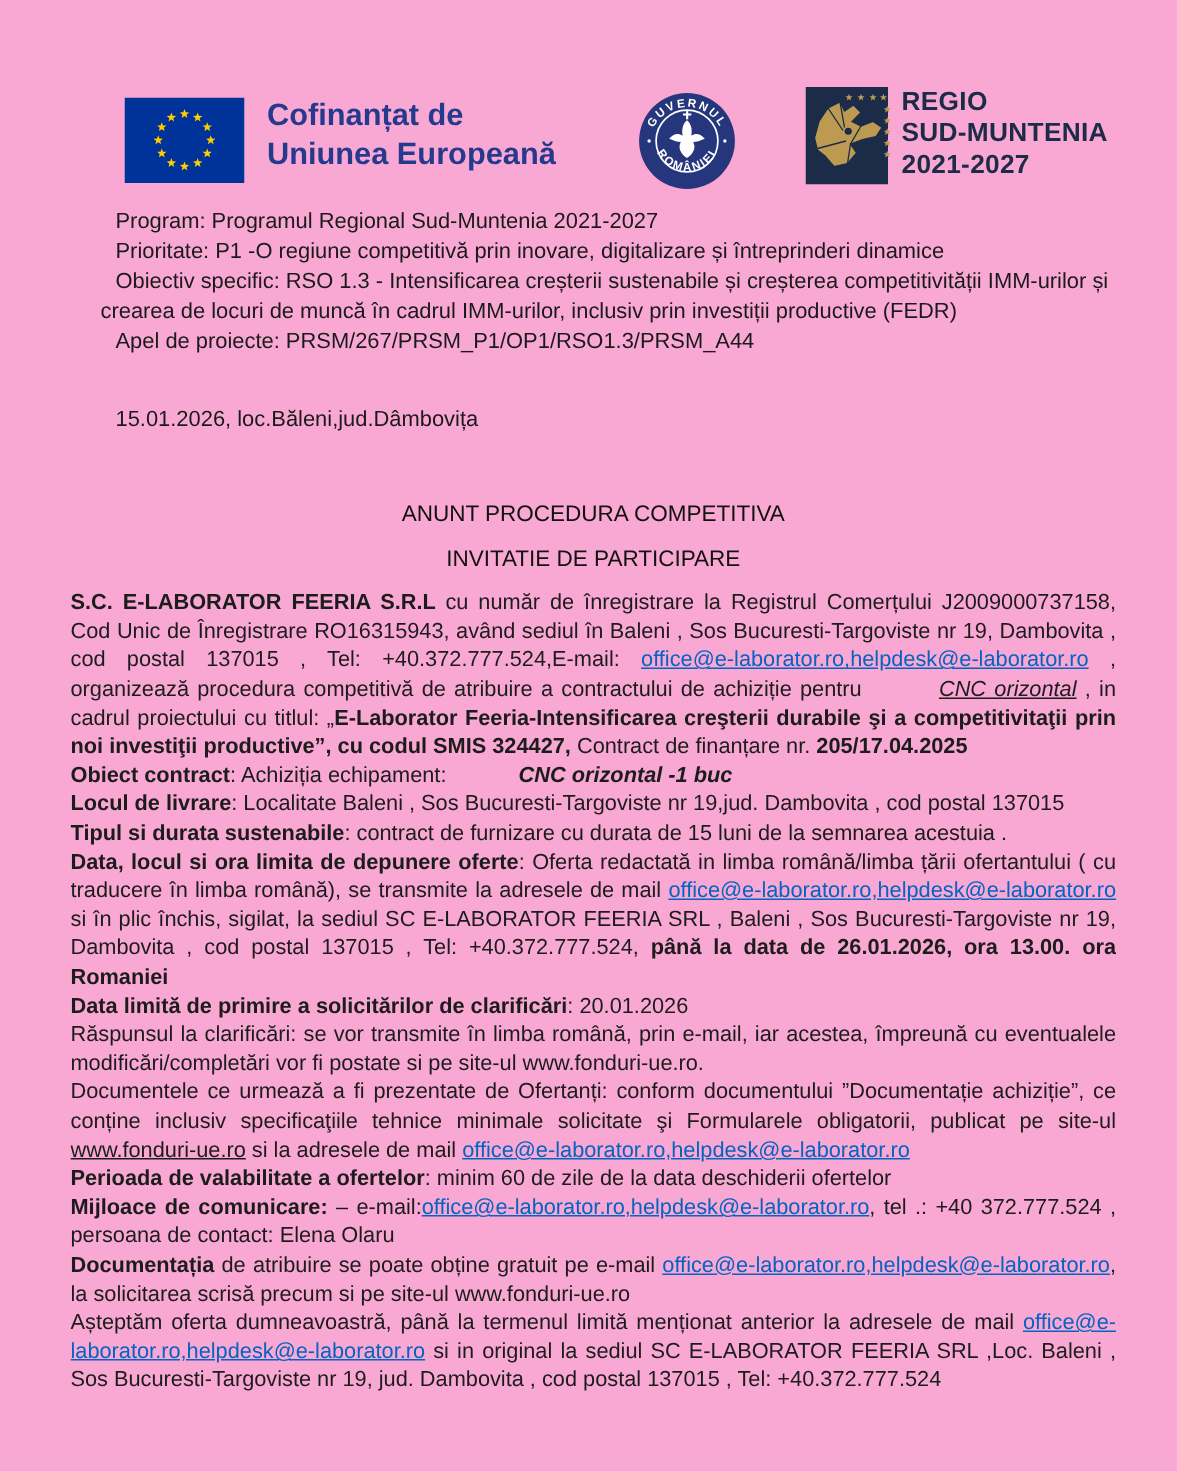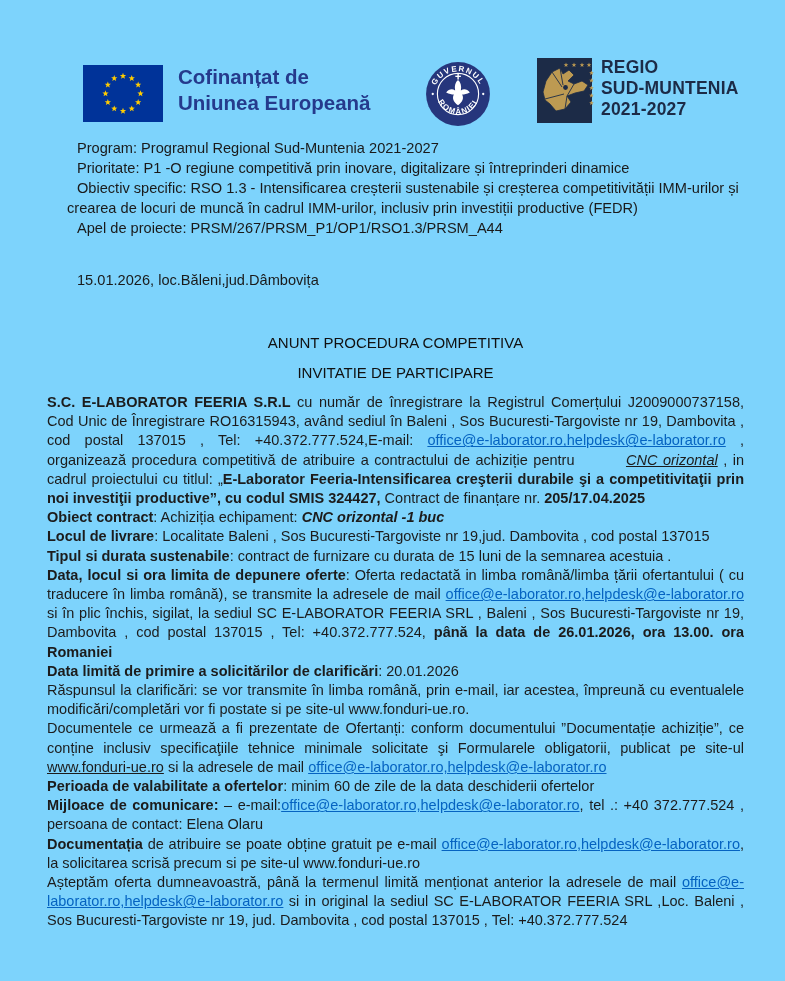--- a/index.html
+++ b/index.html
@@ -1,17 +1,17 @@
 <!DOCTYPE html>
 <html><head>
 <meta charset="utf-8">
 <style>
   html,body{margin:0;padding:0;}
   body{width:785px;height:981px;background:#ffffff;font-family:"Liberation Sans",sans-serif;color:#1f1f1f;position:relative;overflow:hidden;}
-  .page{position:absolute;inset:0;background:#7dd3fc;overflow:hidden;}
+  .page{position:absolute;inset:0;background:#f9a8d4;overflow:hidden;}
 
   
   .eu-flag{position:absolute;left:83px;top:65px;width:80px;height:57px;}
   .eu-label{position:absolute;left:178px;top:64px;font-size:20.5px;line-height:26px;font-weight:bold;color:#253a8c;white-space:nowrap;}
   .gov-logo{position:absolute;left:424px;top:60px;width:68px;height:68px;}
   .regio-box{position:absolute;left:537px;top:58px;width:58px;height:65px;}
   .regio-text{position:absolute;left:601px;top:57px;font-size:17.5px;line-height:20.8px;font-weight:bold;color:#1c2b47;white-space:nowrap;letter-spacing:.2px;}
 
   
   .program-block{position:absolute;left:67px;top:139px;width:676px;font-size:14.6px;line-height:19.9px;color:#1a1a1a;}
@@ -21,21 +21,21 @@
   
   .doc-title{position:absolute;left:47px;width:697px;text-align:center;font-weight:normal;font-size:15px;color:#111;}
   .t1{top:334px;}
   .t2{top:364px;}
 
   
   .docbody{position:absolute;left:47px;top:393px;width:697px;height:563px;overflow:hidden;font-size:14.5px;line-height:19.2px;text-align:justify;color:#1c1c1c;}
   .docbody p{margin:0;padding:0;}
   .rr{font-weight:normal;}
   .rb{font-weight:bold;}
-  .rbi{font-weight:bold;font-style:italic;}
+  .rbi{font-weight:bold;font-style:italic;margin-left:44px;}
   .rbiu{font-weight:normal;font-style:italic;text-decoration:underline;margin-left:46px;}
   a.rlink{color:#0563c1;text-decoration:underline;cursor:pointer;}
   a.rulink{color:#1c1c1c;text-decoration:underline;cursor:pointer;}
 </style>
 </head>
 <body>
 
 <div class="page">
 
   <svg width="0" height="0" style="position:absolute" aria-hidden="true">

